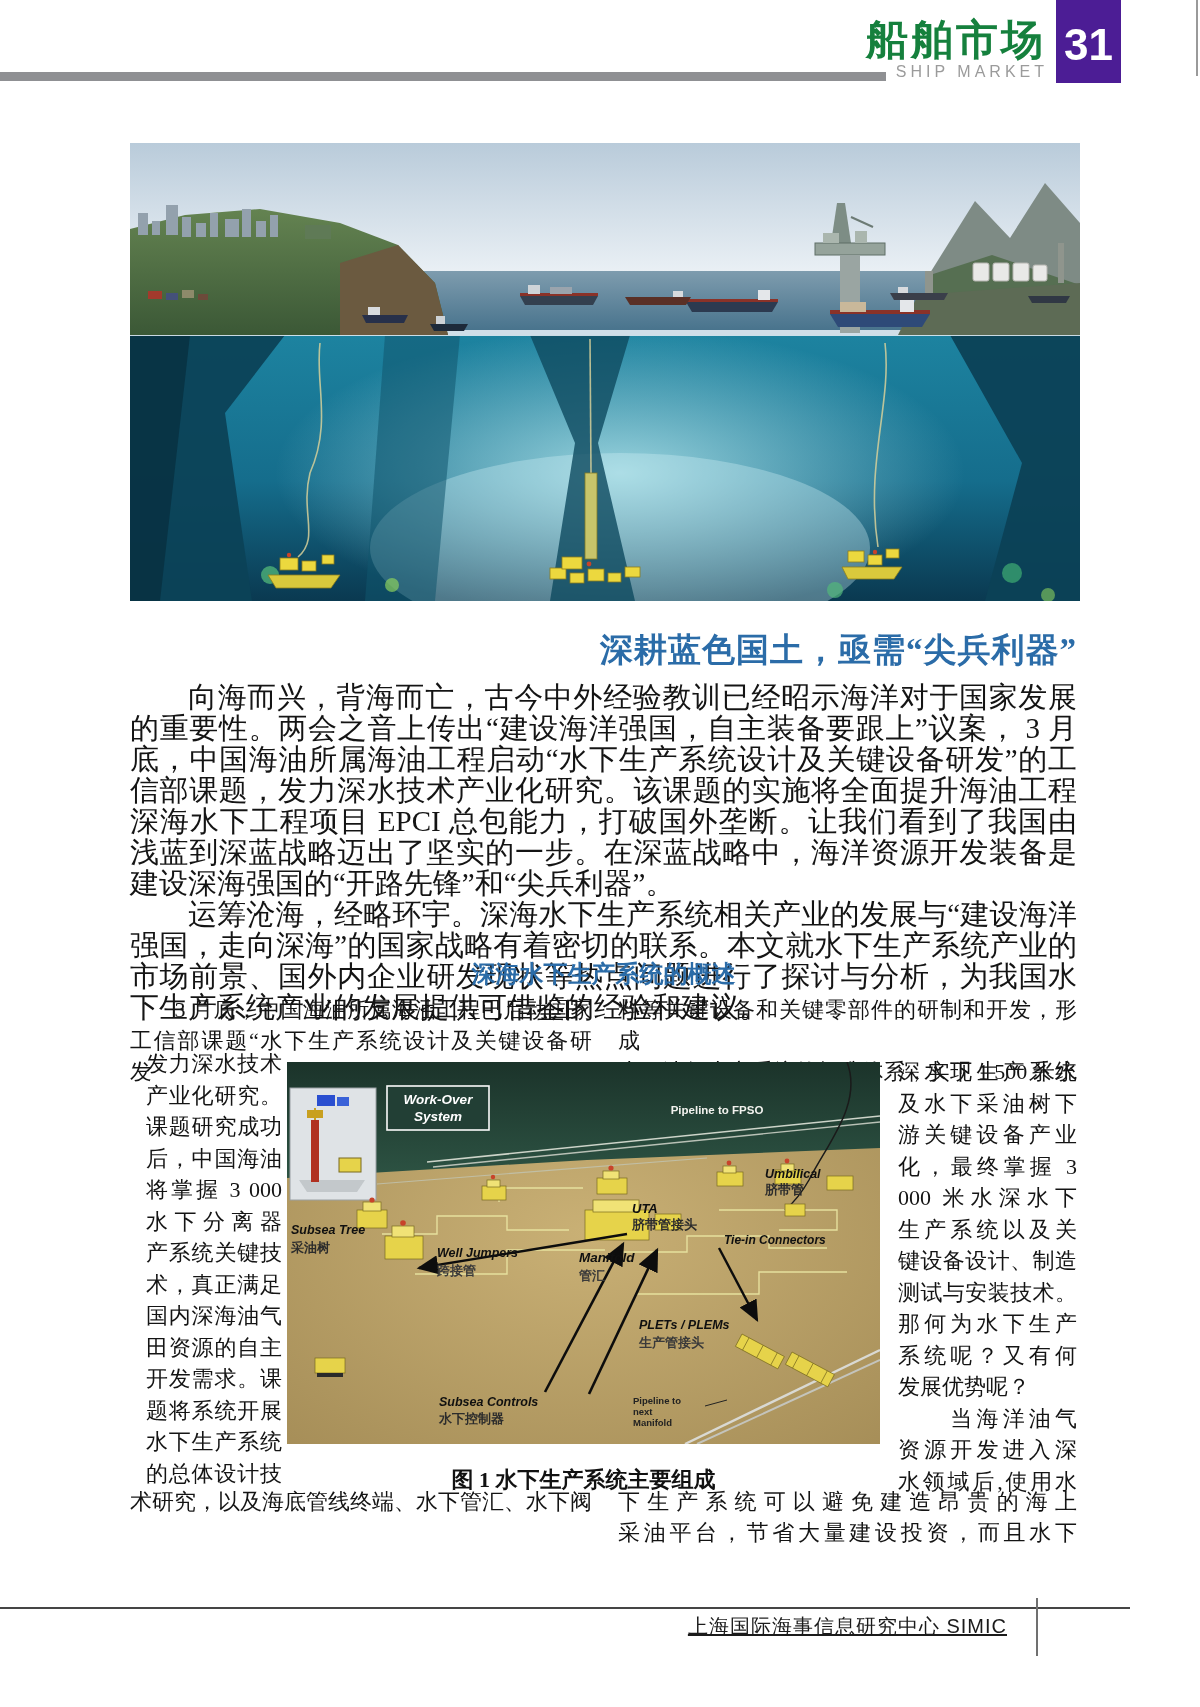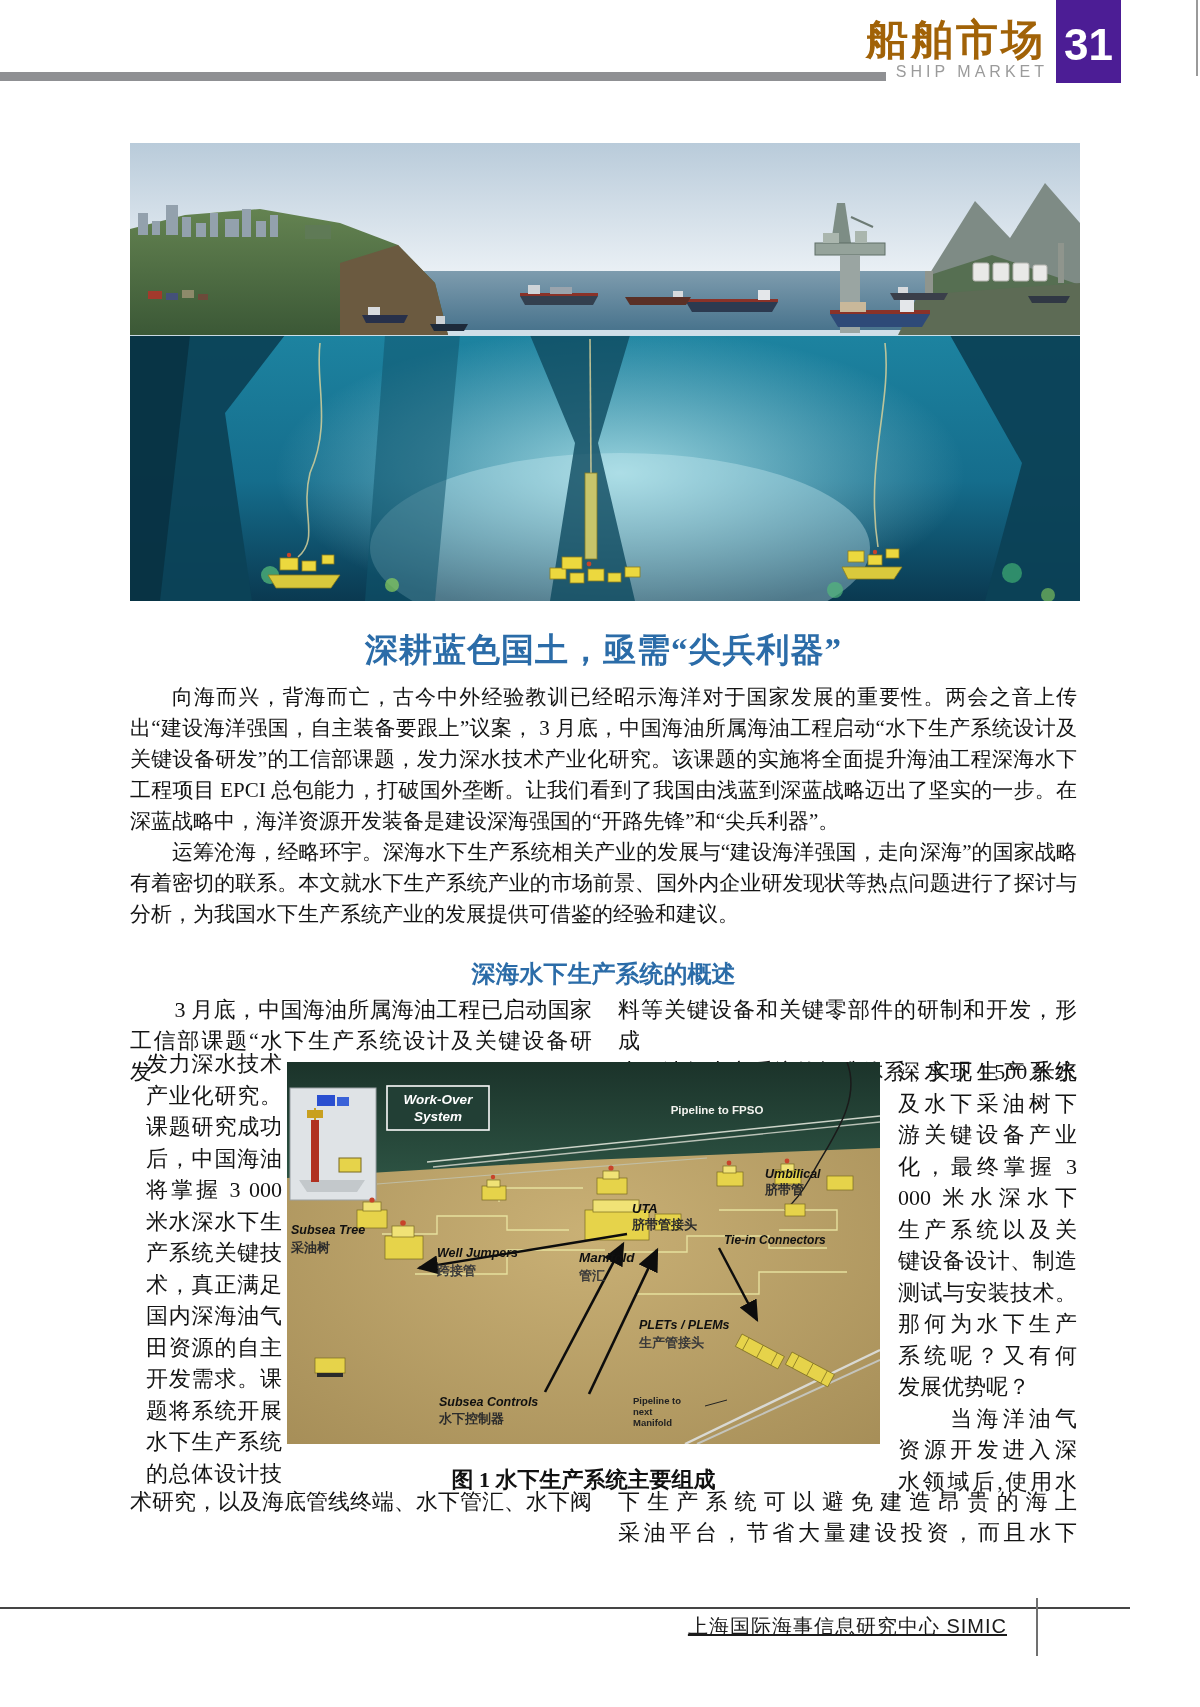--- a/index.html
+++ b/index.html
@@ -3,36 +3,36 @@
 <meta charset="utf-8">
 <style>
   html,body{margin:0;padding:0;background:#ffffff;}
   .page{position:relative;width:1200px;height:1707px;background:#ffffff;overflow:hidden;
         font-family:"Liberation Serif","DejaVu Serif",serif;color:#141414;}
   .abs{position:absolute;}
 
   
   .bar-gray{left:0;top:72px;width:886px;height:9px;background:#8f9093;}
   .hdr-cn{top:12px;right:154px;font-family:"Liberation Sans","DejaVu Sans",sans-serif;
-          font-weight:bold;font-size:42px;letter-spacing:3px;color:#a16207;}
+          font-weight:bold;font-size:42px;letter-spacing:3px;color:#15803d;}
   .hdr-en{top:63px;right:152px;font-family:"Liberation Sans","DejaVu Sans",sans-serif;
           font-size:16px;letter-spacing:4px;color:#9b9b9b;}
   .pagebox{left:1056px;top:0;width:65px;height:83px;background:#4c1d95;color:#fff;
            font-family:"Liberation Sans","DejaVu Sans",sans-serif;font-size:44px;font-weight:bold;
            display:flex;align-items:center;justify-content:center;padding-top:6px;box-sizing:border-box;}
   .edge-tick{left:1196px;top:0;width:2px;height:76px;background:#9a9a9a;}
 
   
   .hero{left:130px;top:143px;width:950px;height:458px;}
   .hero svg{display:block;}
 
   
-  .title{left:130px;top:628px;width:947px;text-align:center;font-size:33px;font-weight:bold;
+  .title{left:130px;top:628px;width:947px;text-align:right;font-size:33px;font-weight:bold;
          color:#2b6ca8;letter-spacing:1px;}
-  .intro{left:130px;top:682px;width:947px;font-size:21px;line-height:31px;text-align:justify;}
+  .intro{left:130px;top:682px;width:947px;font-size:29px;line-height:31px;text-align:justify;}
   .intro p{margin:0;text-indent:2em;}
   .sec-head{left:130px;top:958px;width:947px;text-align:center;font-size:24px;font-weight:bold;color:#2b6ca8;}
 
   
   .cols{left:130px;top:992px;width:947px;height:620px;font-size:22px;line-height:31px;}
   .cols .ln{text-align:justify;}
   .cols .j{text-align:justify;-moz-text-align-last:justify;text-align-last:justify;}
   .cols .noj{text-align-last:left;font-family:Liberation Serif, serif;}
   .lt{left:0;top:2px;width:462px;}
   .lnarrow{left:16px;top:56px;width:136px;line-height:31.5px;}
@@ -230,21 +230,21 @@
       <div class="ln j">　　3 月底，中国海油所属海油工程已启动国家</div>
       <div class="ln j">工信部课题“水下生产系统设计及关键设备研发”，</div>
     </div>
 
     <div class="abs lnarrow">
       <div class="ln j">发力深水技术</div>
       <div class="ln j">产业化研究。</div>
       <div class="ln j">课题研究成功</div>
       <div class="ln j">后，中国海油</div>
       <div class="ln j">将掌握 3 000</div>
-      <div class="ln j">米水深水下生</div>
+      <div class="ln j">水下分离器</div>
       <div class="ln j">产系统关键技</div>
       <div class="ln j">术，真正满足</div>
       <div class="ln j">国内深海油气</div>
       <div class="ln j">田资源的自主</div>
       <div class="ln j">开发需求。课</div>
       <div class="ln j">题将系统开展</div>
       <div class="ln j">水下生产系统</div>
       <div class="ln j">的总体设计技</div>
     </div>
 

